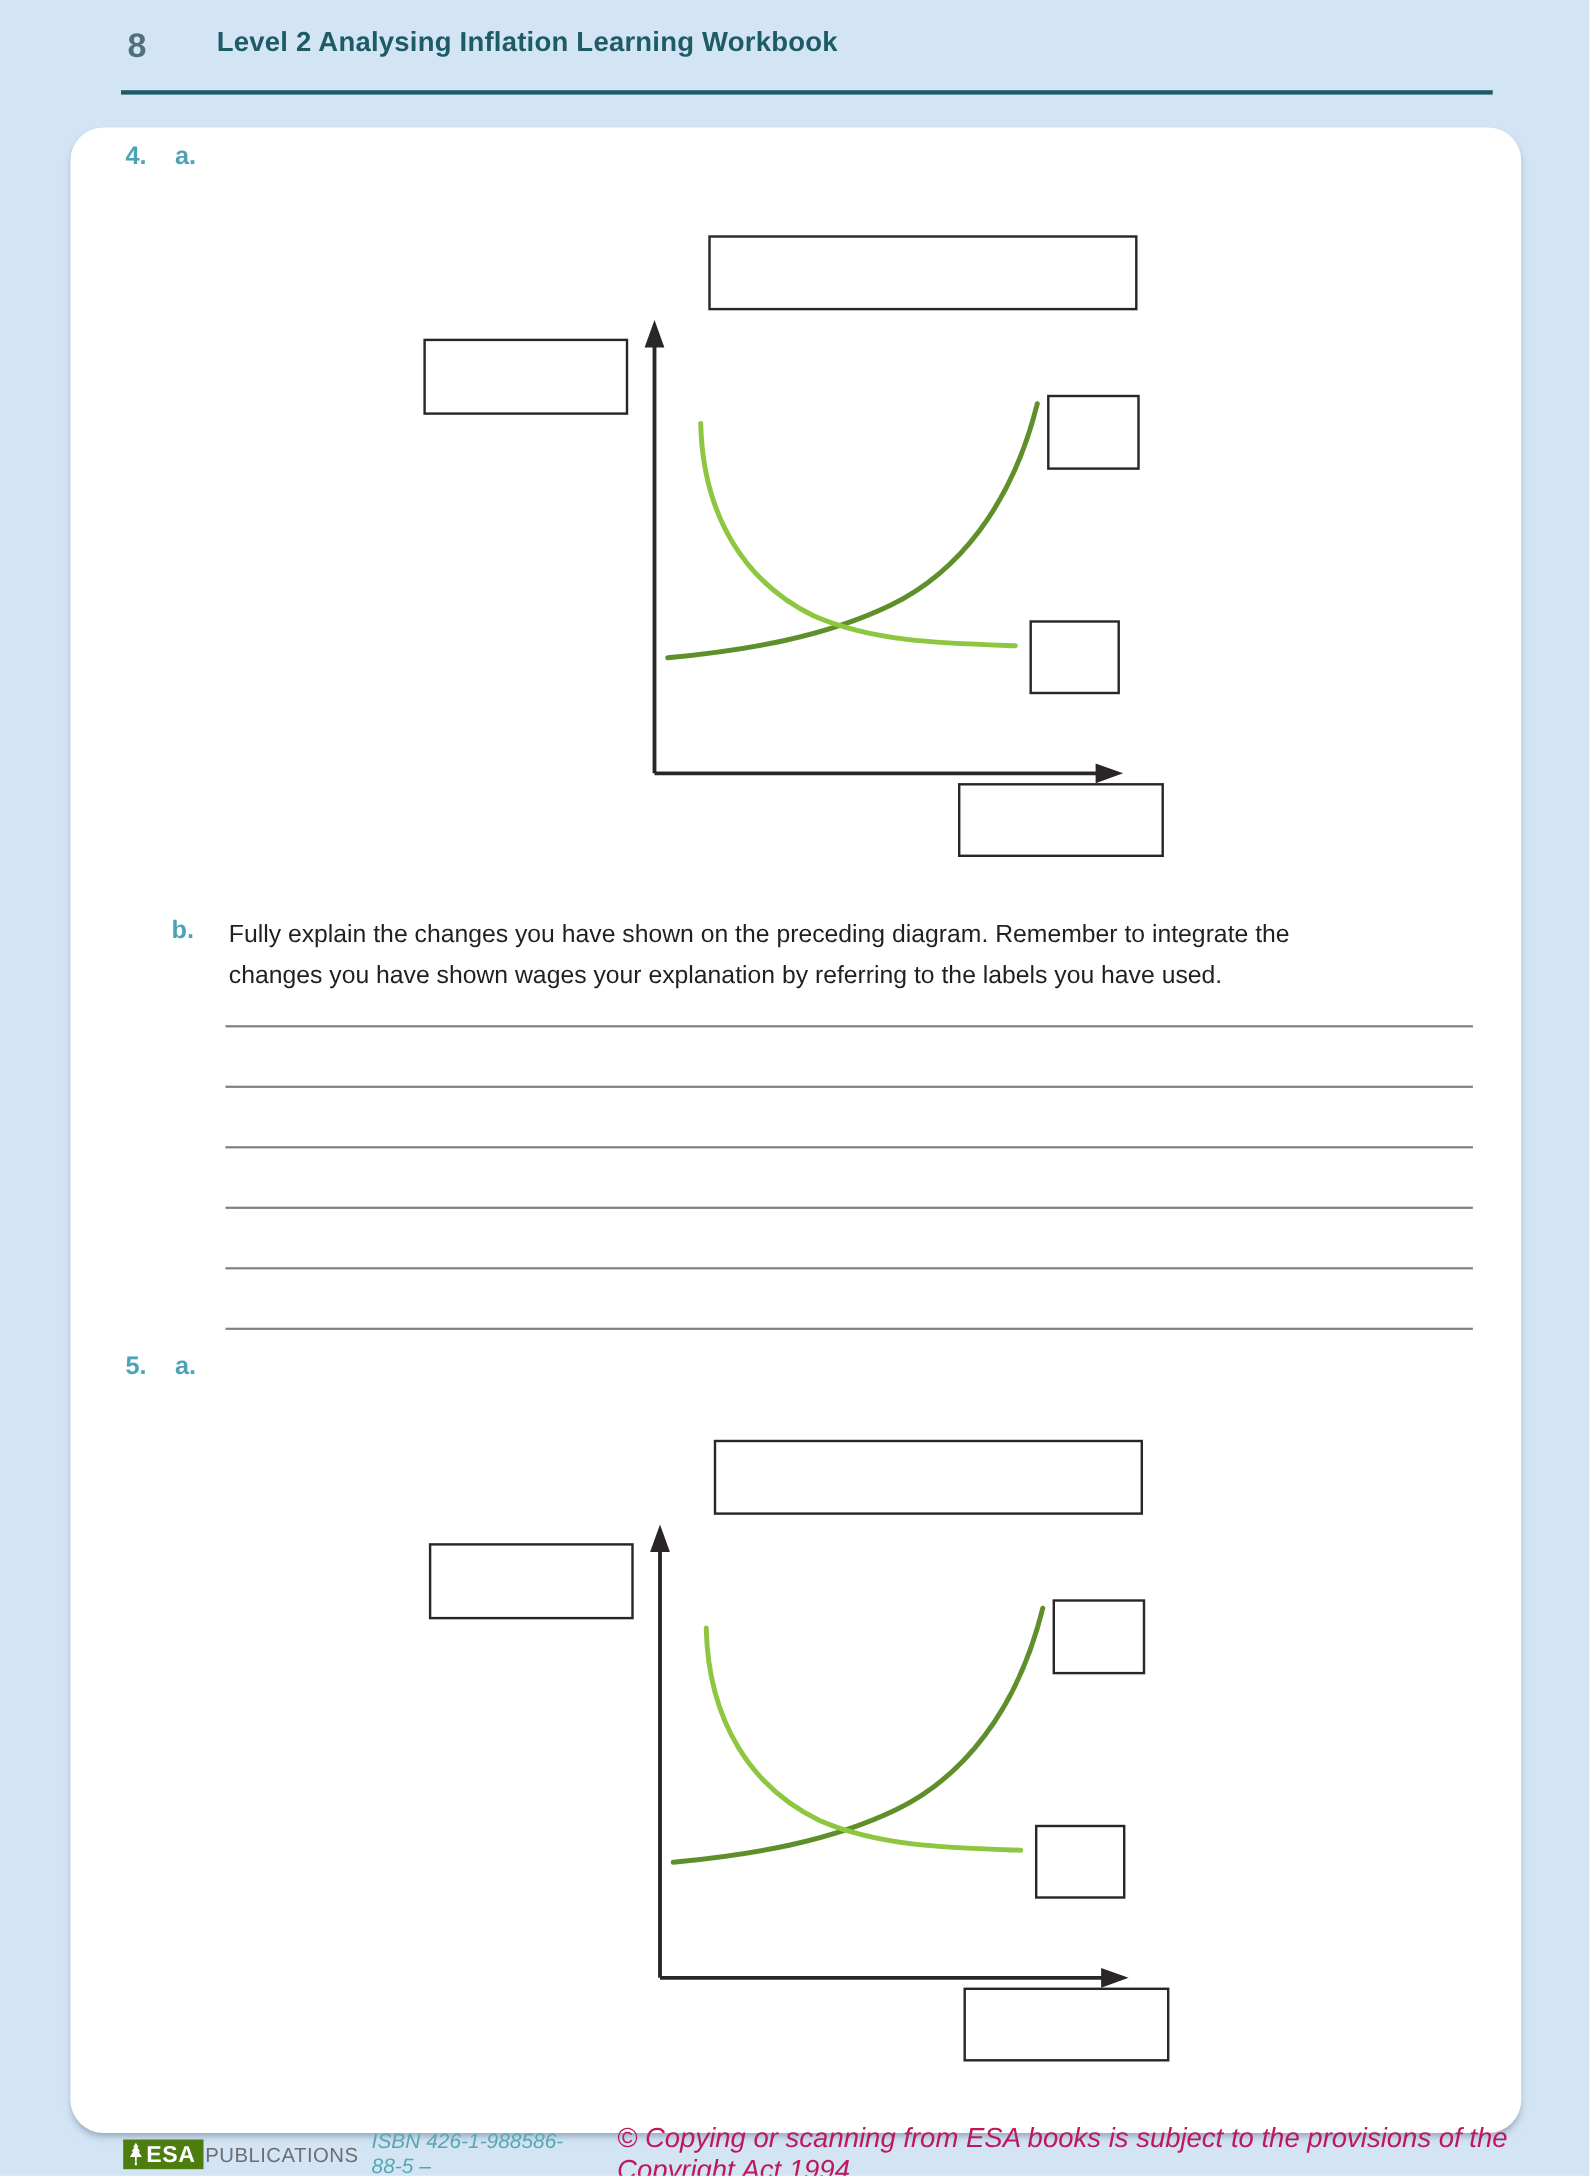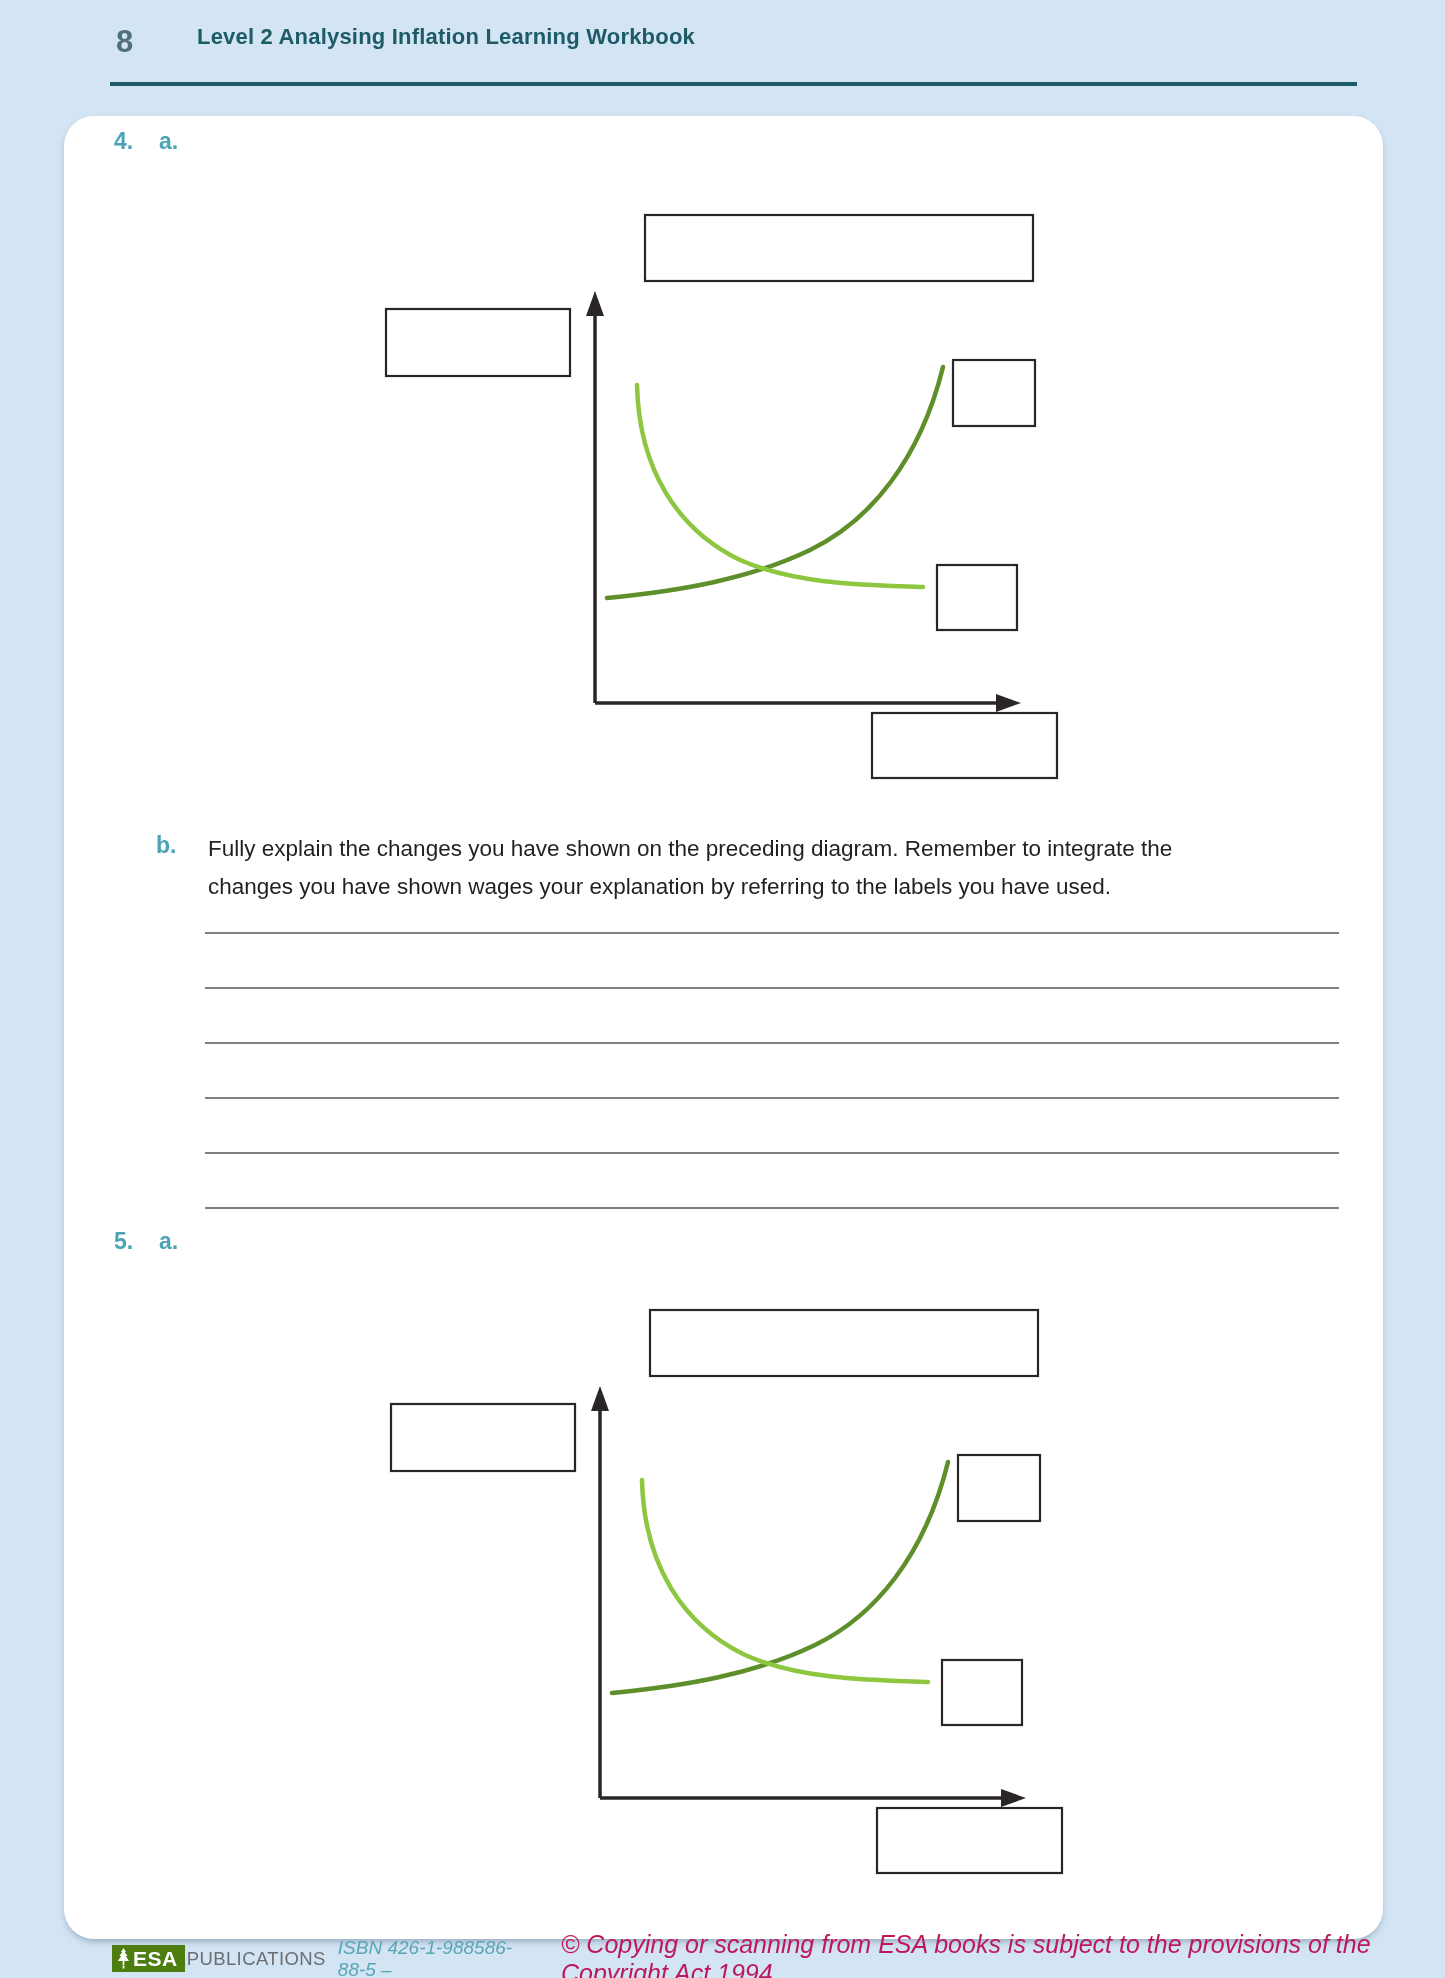--- a/index.html
+++ b/index.html
@@ -12,21 +12,21 @@
     overflow:hidden;
   }
   
   .page-header{position:absolute;left:0;top:0;width:100%;}
   .page-number{
     position:absolute;left:116px;top:24px;
     font-size:31px;font-weight:bold;color:#50707e;
   }
   .page-title{
     position:absolute;left:197px;top:24px;
-    font-size:22px;font-weight:bold;color:#1d5b66;letter-spacing:.2px;
+    font-size:25px;font-weight:bold;color:#1d5b66;letter-spacing:.2px;
   }
   .header-rule{
     position:absolute;left:110px;top:82px;width:1247px;height:4px;
     background:#1d5b66;
   }
   
   .content-card{
     position:absolute;left:64px;top:116px;width:1319px;height:1823px;
     background:#ffffff;border-radius:30px;
     box-shadow:0 4px 7px -2px rgba(90,115,140,.55);

